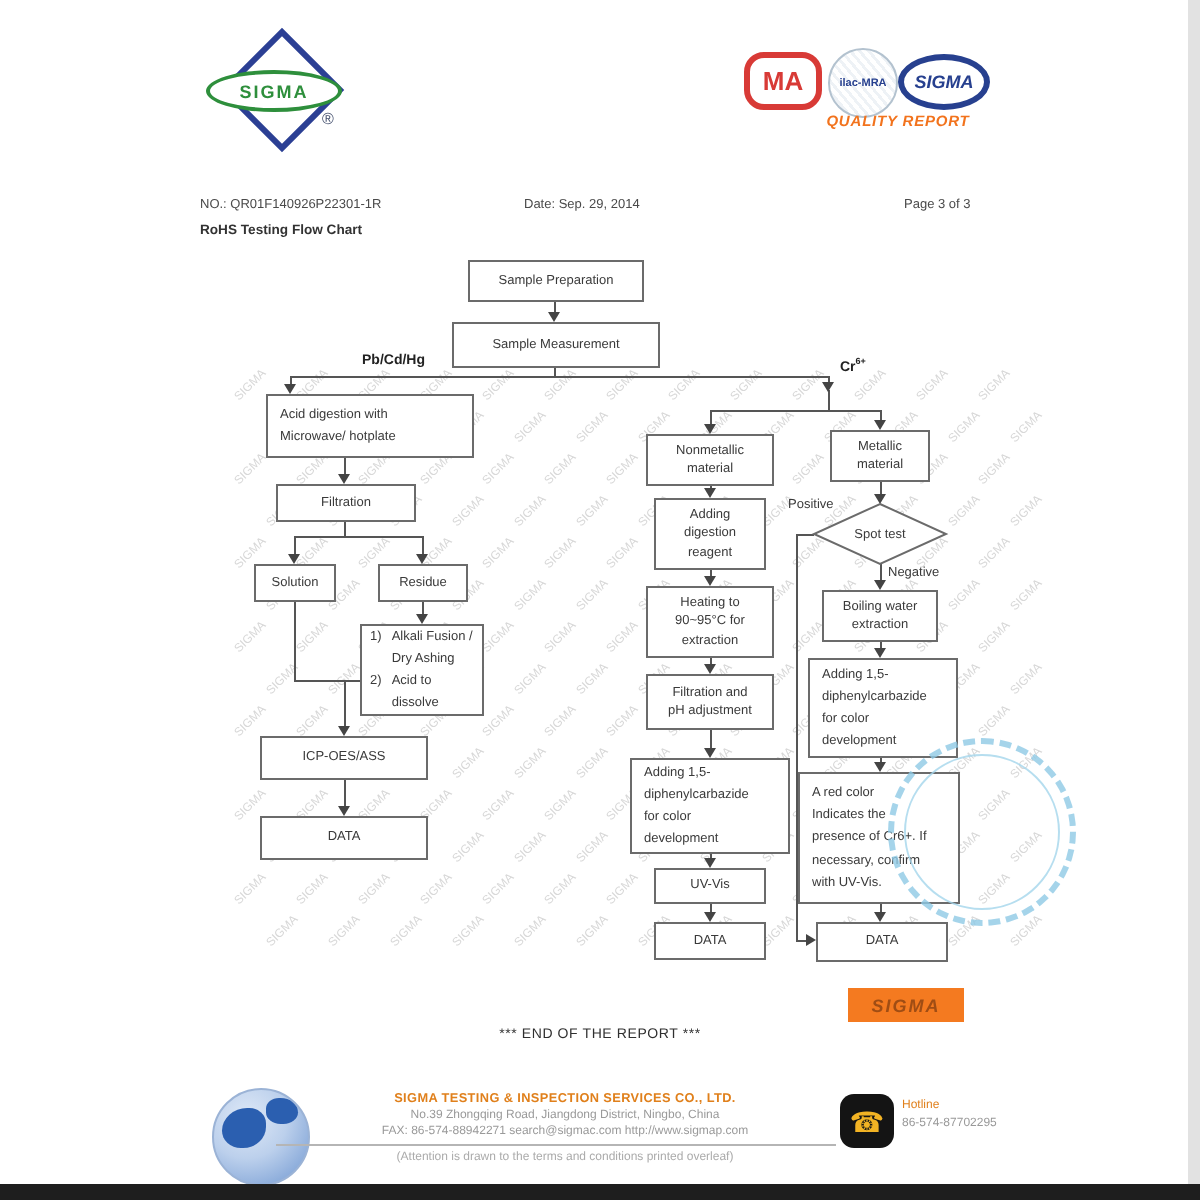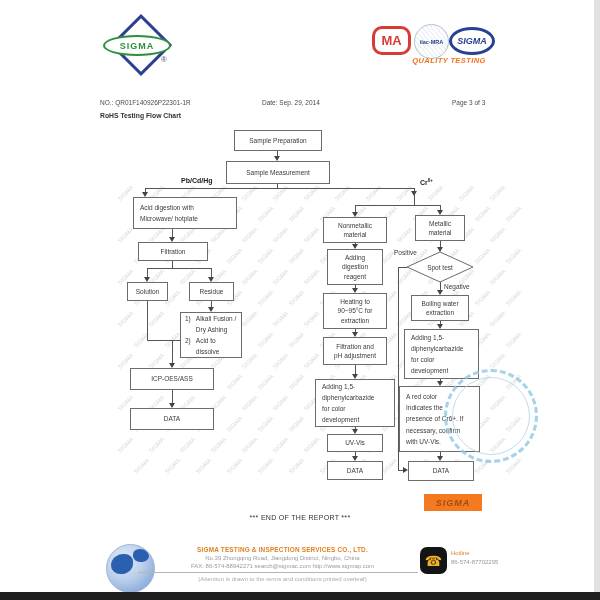--- a/index.html
+++ b/index.html
@@ -65,21 +65,21 @@
 <div class="page">
 
   <div>
     <div class="sigma-diamond"></div>
     <div class="sigma-oval">SIGMA</div>
     <div class="sigma-reg">®</div>
   </div>
   <div class="cma">MA</div>
   <div class="mra">ilac-MRA</div>
   <div class="cnas">SIGMA</div>
-  <div class="quality">QUALITY TESTING</div>
+  <div class="quality">QUALITY REPORT</div>
 
   <div class="meta" style="left:100px;">NO.: QR01F140926P22301-1R</div>
   <div class="meta" style="left:262px;">Date: Sep. 29, 2014</div>
   <div class="meta" style="left:452px;">Page 3 of 3</div>
   <div class="rohs">RoHS Testing Flow Chart</div>
 
   <div id="watermarks">
       <span class="wm" style="left: 116px; top: 190px;">SIGMA</span>
       <span class="wm" style="left: 147px; top: 190px;">SIGMA</span>
       <span class="wm" style="left: 178px; top: 190px;">SIGMA</span>

